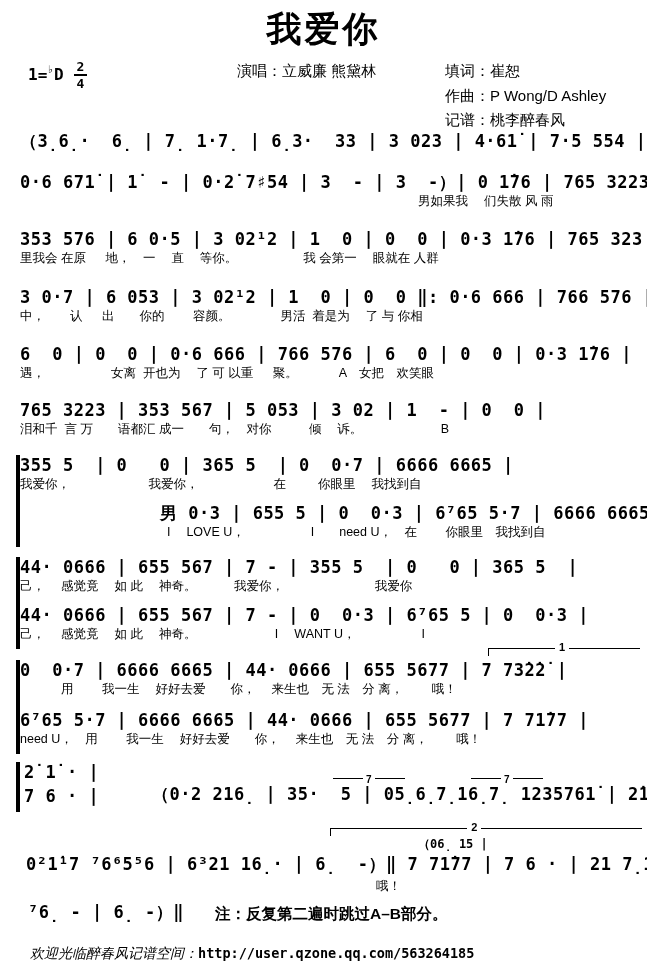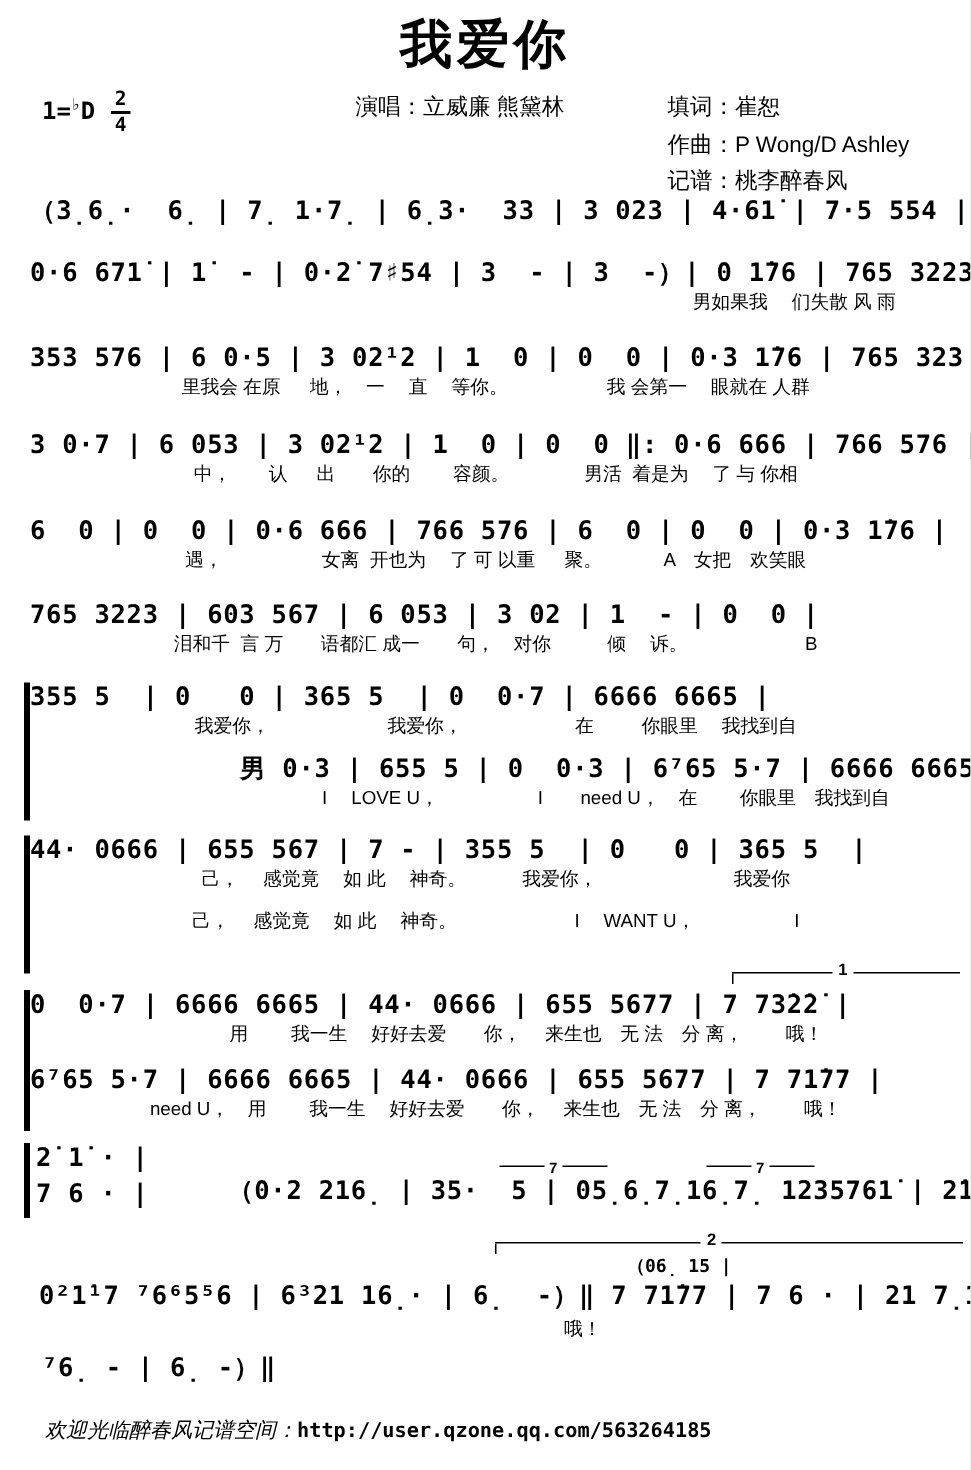--- a/index.html
+++ b/index.html
@@ -28,21 +28,21 @@
   .c-lyr   { top:62px; left:445px; }
   .c-comp  { top:87px; left:445px;text-align:right; }
   .c-trans { top:111px; left:445px; }
 
   .system { position:absolute; left:20px; right:6px; }
   .notes {
     font-family:"DejaVu Sans Mono", monospace;
     font-weight:bold; font-size:17px; line-height:20px;
     white-space:pre; letter-spacing:0.5px;
   }
-  .lyrics { font-size:12.5px; line-height:15px; white-space:pre; margin-top:2px;text-align:center; }
+  .lyrics { font-size:12.5px; line-height:15px; white-space:pre; margin-top:2px; }
 
   .bracket { position:absolute; width:4px; background:#000; left:16px; }
   .b1 { top:455px; height:92px; }
   .b2 { top:557px; height:92px; }
   .b3 { top:660px; height:94px; }
   .b4 { top:762px; height:50px; }
 
   .stackcol { position:absolute; left:4px; top:0; }
   .stackcol .notes { line-height:24px; }
   .tail { position:absolute; left:132px; top:24px; }
@@ -106,40 +106,41 @@
     <div class="notes">3 0·7 | 6 053 | 3 02¹2 | 1  0 | 0  0 ‖: 0·6 666 | 766 576 |</div>
     <div class="lyrics">中，　　认　  出　　你的　　 容颜。　　　　男活  着是为　 了 与 你相</div>
   </div>
 
   <div class="system" style="top:344px">
     <div class="notes">6  0 | 0  0 | 0·6 666 | 766 576 | 6  0 | 0  0 | 0·3 1̇76 |</div>
     <div class="lyrics">遇，　　　　　 女离  开也为　 了 可 以重　  聚。　　　 A　女把　欢笑眼</div>
   </div>
 
   <div class="system" style="top:400px">
-    <div class="notes">765 3223 | 603 567 | 6 053 | 3 02 | 1  - | 0  0 |</div>
+    <div class="notes">765 3223 | 353 567 | 5 053 | 3 02 | 1  - | 0  0 |</div>
     <div class="lyrics">泪和千  言 万　　语都汇 成一　　句，　对你　　　倾　 诉。　　　　　　 B</div>
   </div>
 
   <div class="bracket b1"></div>
   <div class="system" style="top:455px">
     <div class="notes">355 5  | 0   0 | 365 5  | 0  0·7 | 6666 6665 |</div>
     <div class="lyrics">我爱你，　　　　　　 我爱你，　　　　　　在　　  你眼里　 我找到自</div>
   </div>
   <div class="system" style="top:503px; padding-left:140px">
     <div class="notes">男 0·3 | 655 5 | 0  0·3 | 6⁷65 5·7 | 6666 6665 |</div>
     <div class="lyrics">  I　 LOVE U，　　　　　 I　　need U，　在　　 你眼里　我找到自</div>
   </div>
 
   <div class="bracket b2"></div>
   <div class="system" style="top:557px">
     <div class="notes">44· 0666 | 655 567 | 7 - | 355 5  | 0   0 | 365 5  |</div>
     <div class="lyrics">己，　 感觉竟　 如 此　 神奇。　　　我爱你，　　　　　　　 我爱你</div>
   </div>
   <div class="system" style="top:605px">
+    <div class="notes">44· 0666 | 655 567 | 7 - | 0  0·3 | 6⁷65 5 | 0  0·3 |</div>
     <div class="lyrics">己，　 感觉竟　 如 此　 神奇。　　　　　　 I　 WANT U，　　　　　 I</div>
   </div>
 
   <div class="volta v1">
       <span class="vlabel">1</span>
     </div>
 
   <div class="bracket b3"></div>
   <div class="system" style="top:660px">
     <div class="notes">0  0·7 | 6666 6665 | 44· 0666 | 655 5677 | 7 73̇2̇2̇ |</div>
@@ -167,16 +168,17 @@
       </div>
     <div class="overline-notes">（06̣ 15 |</div>
     <div class="notes s14-notes">0²1̇¹7 ⁷6⁶5⁵6 | 6³21 16̣· | 6̣  -）‖ 7 71̇77 | 7 6 · | 21 7̣1 |</div>
     <div class="s14-lyrics">哦！</div>
   </div>
 
   <div class="system" style="top:902px">
     <div class="notes" style="padding-left:8px">⁷6̣ - | 6̣ -）‖</div>
   </div>
 
+  <div class="endnote">注：反复第二遍时跳过A–B部分。</div>
 
   <div class="footer"><span>欢迎光临醉春风记谱空间：</span><span class="url">http://user.qzone.qq.com/563264185</span></div>
 
 </div>
 
 </body></html>

